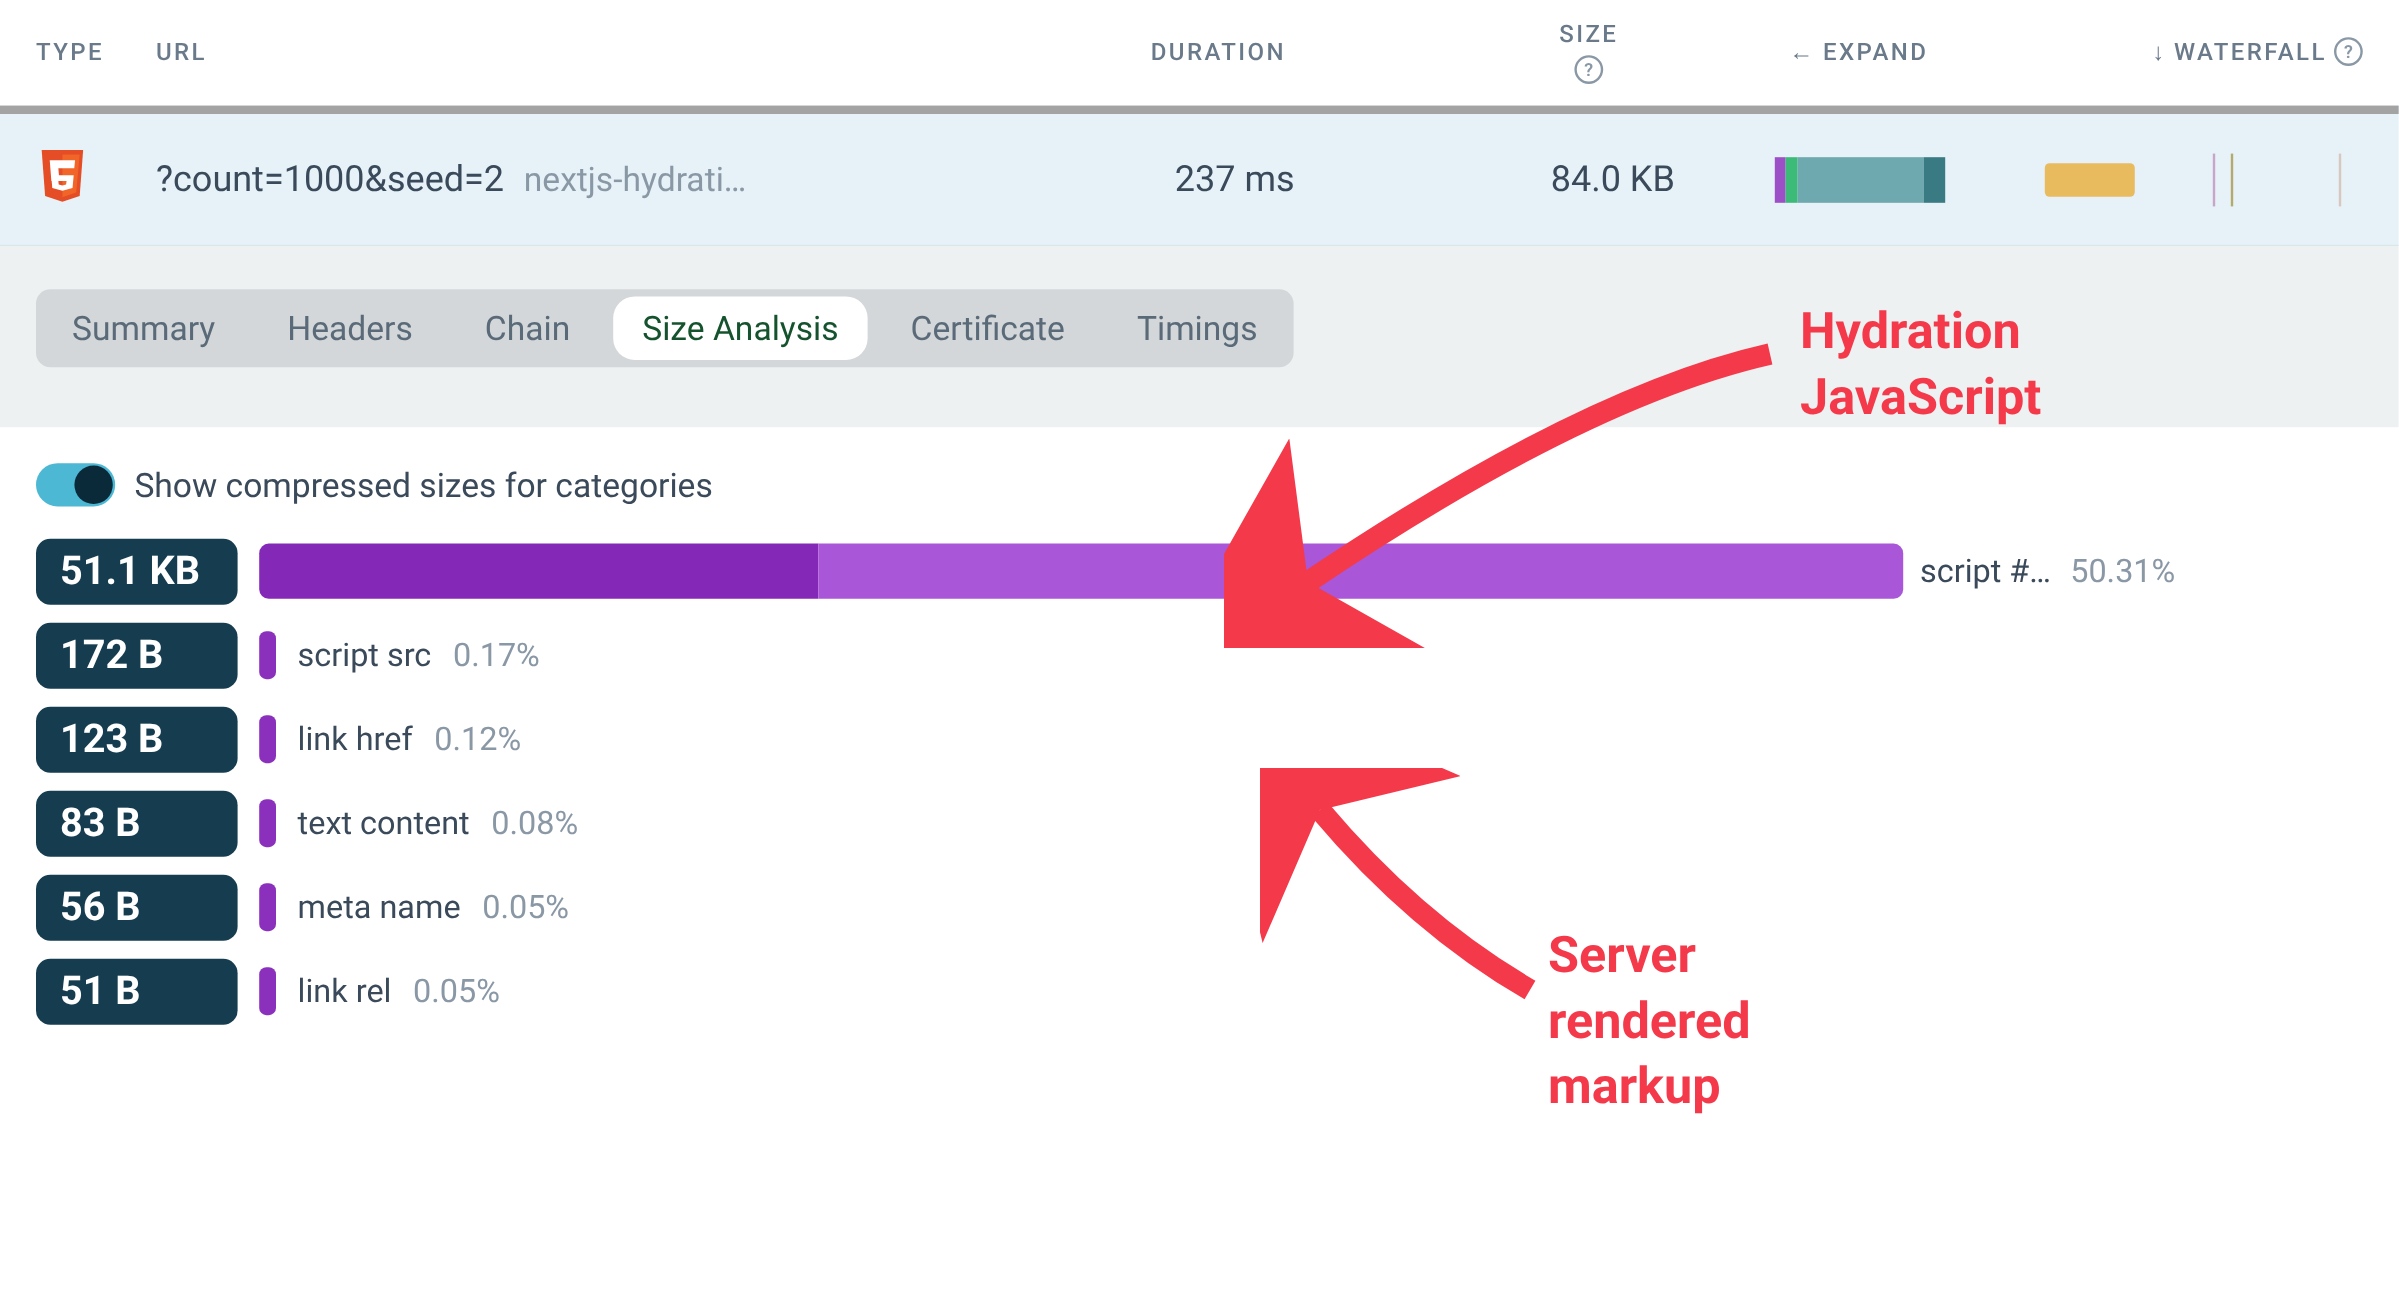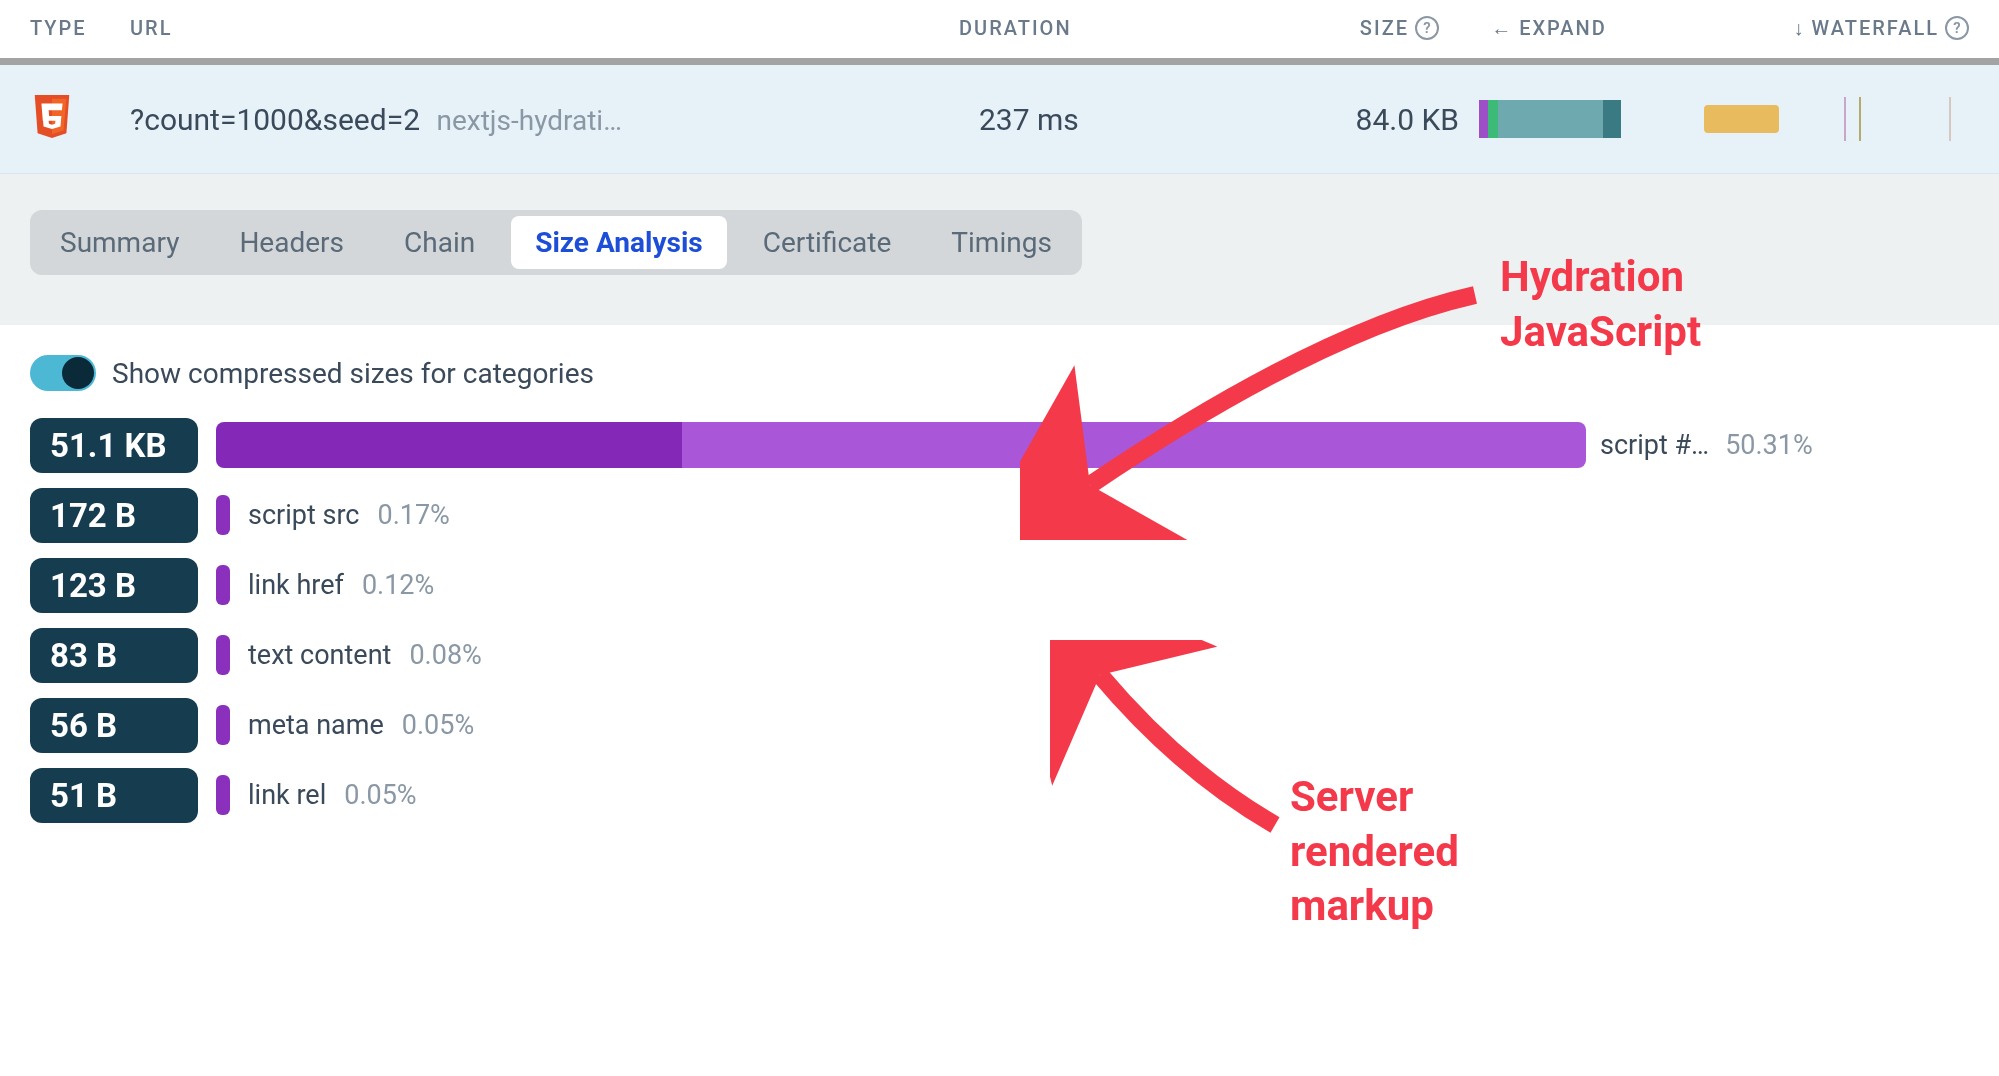--- a/index.html
+++ b/index.html
@@ -35,20 +35,21 @@
     .col-duration {
       width: 250px;
     }
     .col-size {
       width: 230px;
       text-align: right;
       display: flex;
       align-items: center;
       justify-content: flex-end;
       gap: 6px;
+      flex-direction: column;
     }
     .col-expand {
       width: 220px;
       text-align: center;
       display: flex;
       align-items: center;
       justify-content: center;
       gap: 6px;
     }
     .col-waterfall {
@@ -145,22 +146,23 @@
     .tab {
       padding: 10px 24px;
       font-size: 28px;
       color: #5a6a78;
       border-radius: 8px;
       cursor: pointer;
       letter-spacing: 0;
     }
     .tab.active {
       background: #fff;
-      color: #1d4ed8;
-      font-weight: 700;
+      color: #14532d;
+      font-weight: 400;
+      border-radius: 18px;
     }
     .content {
       padding: 30px 30px 0 30px;
     }
     .toggle-row {
       display: flex;
       align-items: center;
       gap: 16px;
       margin-bottom: 30px;
     }

